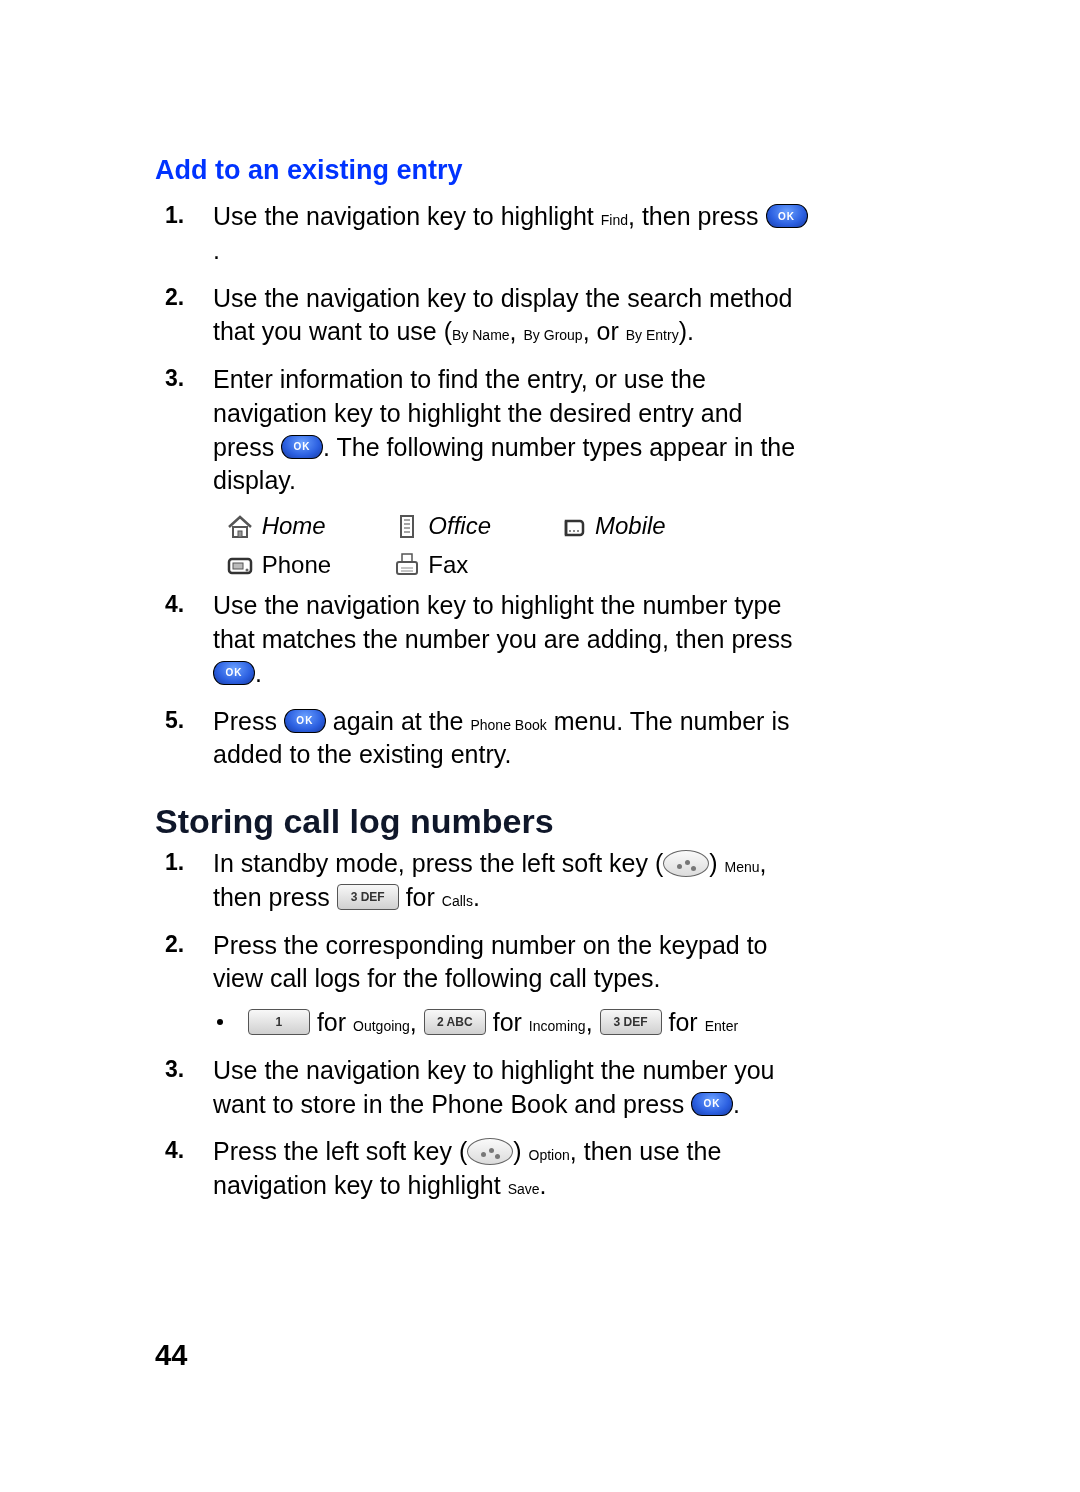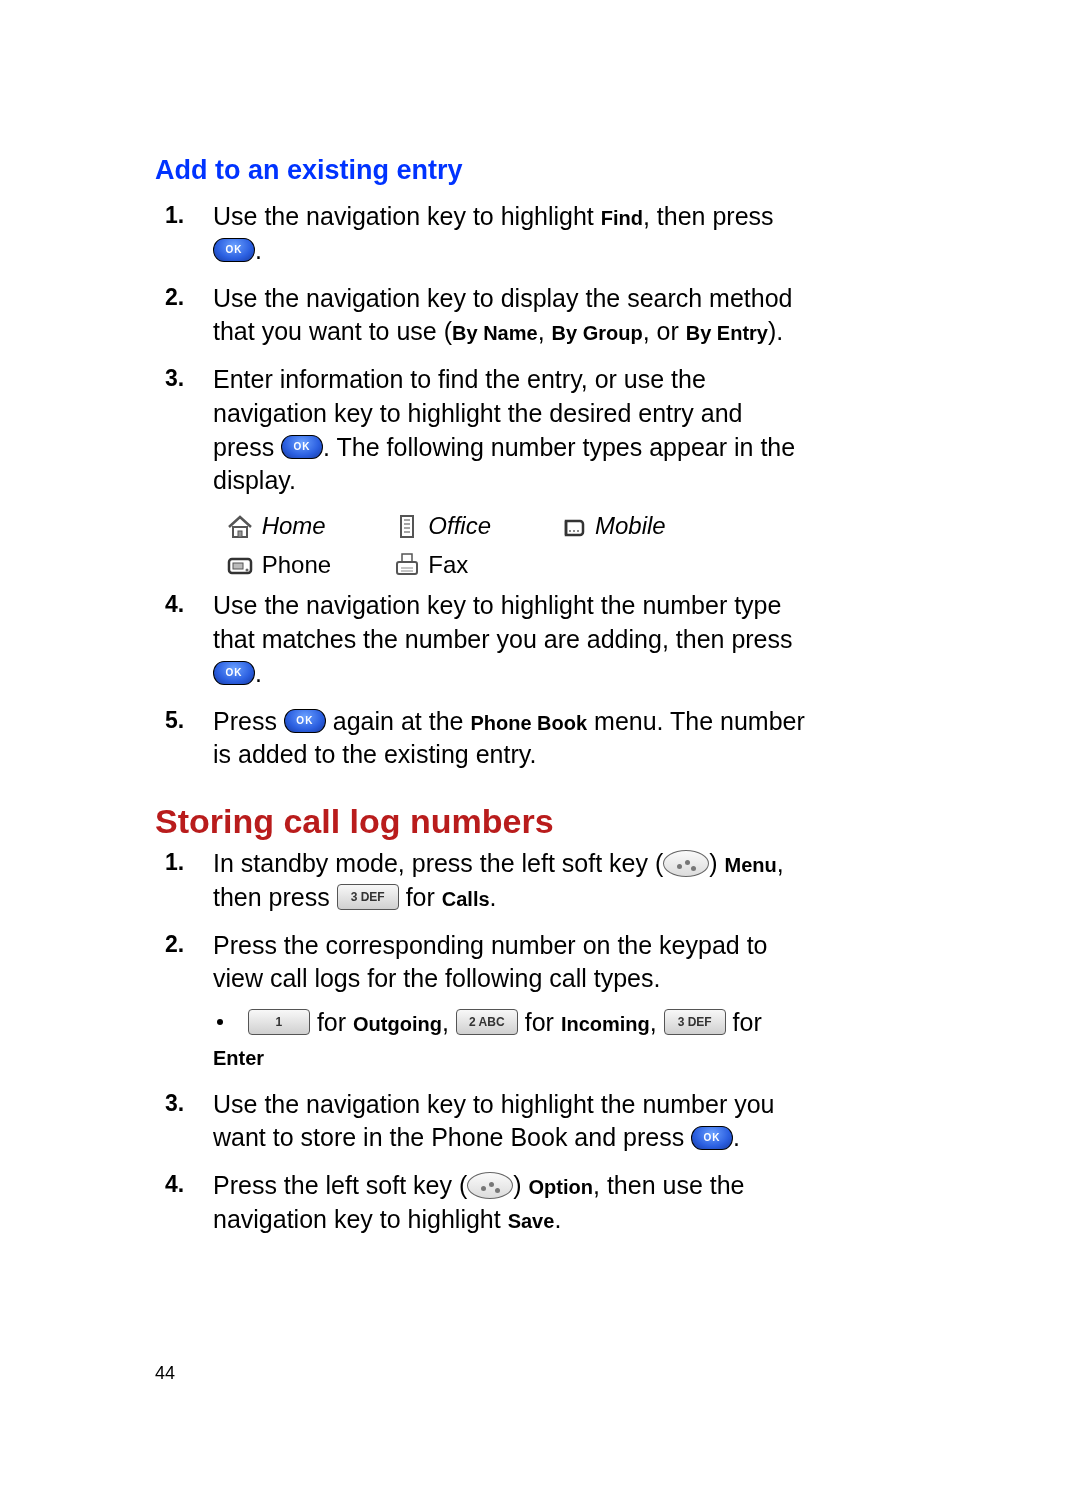--- a/index.html
+++ b/index.html
@@ -17,21 +17,21 @@
     padding: 155px 96px 0 155px;
     position: relative;
   }
   .subheading {
     color: #0033ff;
     font-weight: bold;
     font-size: 27px;
     margin-bottom: 14px;
   }
   .heading {
-    color: #b91c1c;
+    color: #0f172a;
     font-weight: bold;
     font-size: 34px;
     margin-top: 30px;
     margin-bottom: 6px;
   }
   .para {
     font-size: 25px;
     line-height: 1.35;
     margin: 4px 0;
   }
@@ -47,28 +47,28 @@
     line-height: 1.35;
     margin-bottom: 14px;
   }
   ol.numlist > li > .num {
     position: absolute;
     left: 10px;
     top: 0;
     font-weight: bold;
     font-size: 23px;
   }
-  .small-bold { font-weight: bold; font-size: 20px; }
+  .small-bold { font-weight: normal; font-size: 14px; }
   .italic { font-style: italic; }
   .page-number {
     position: absolute;
     left: 155px;
-    bottom: 108px;
-    font-weight: normal;
-    font-size: 18px;
+    bottom: 120px;
+    font-weight: bold;
+    font-size: 29px;
   }
   
   .ok-icon {
     display: inline-flex;
     align-items: center;
     justify-content: center;
     height: 22px;
     width: 40px;
     vertical-align: middle;
     background: radial-gradient(ellipse at 50% 30%, #6aa0ff 0%, #2b5fe0 60%, #173aa0 100%);

